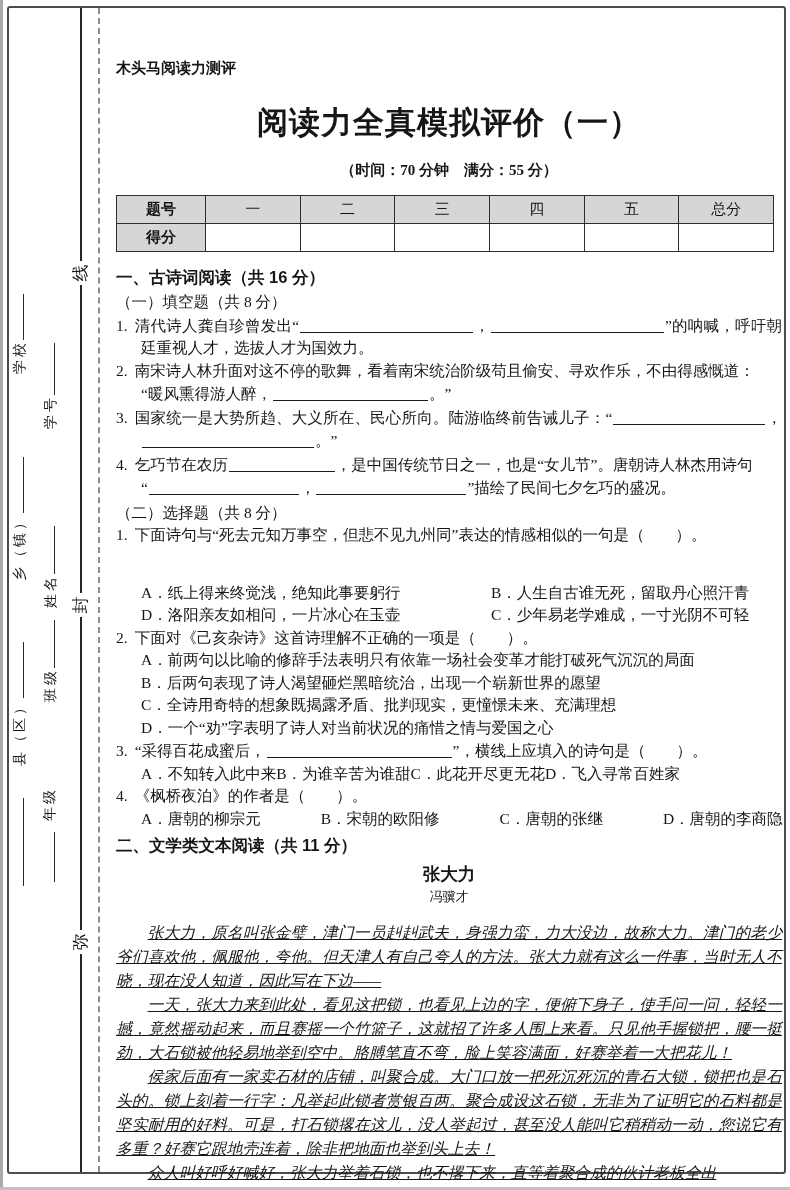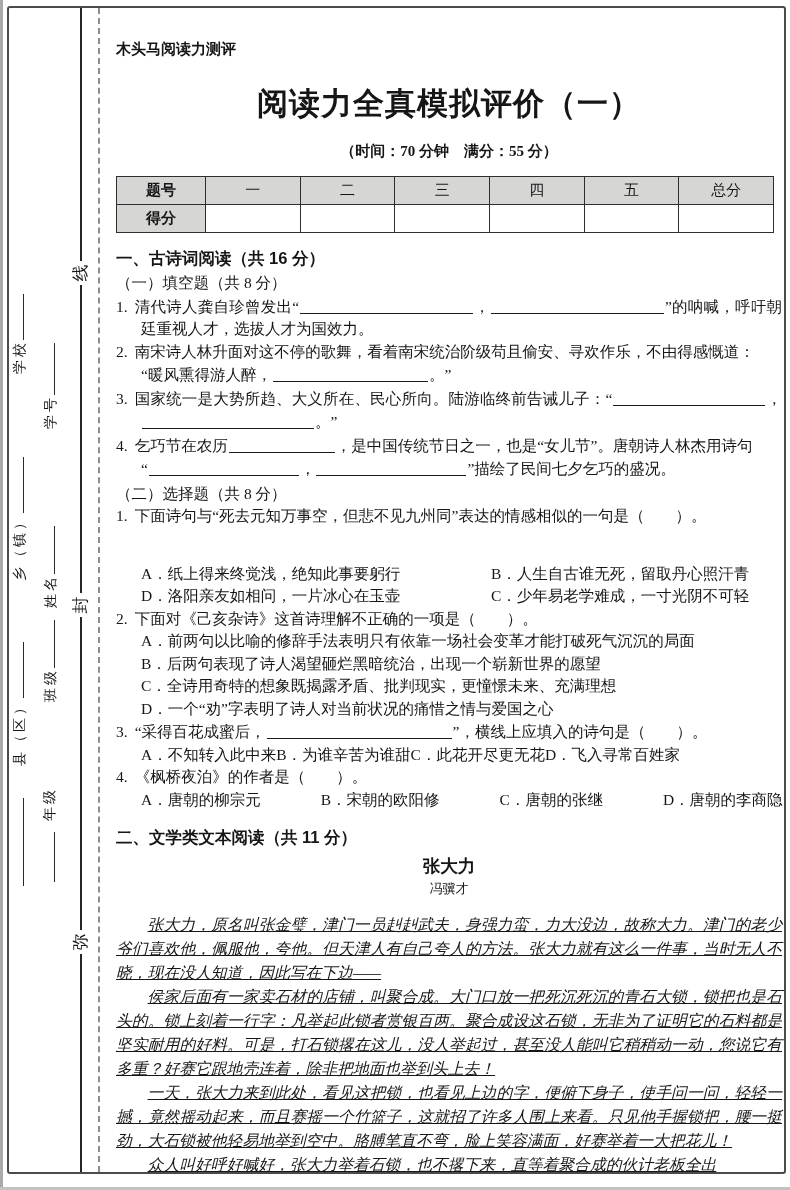--- a/index.html
+++ b/index.html
@@ -14,33 +14,33 @@
   .seal-line{position:absolute;left:80px;top:8px;bottom:18px;width:2px;background:#262626;}
   .seal-dotted{position:absolute;left:98px;top:8px;bottom:18px;width:0;border-left:2px dashed #8d8d8b;}
   .seal-char{position:absolute;left:69px;width:24px;height:24px;line-height:24px;text-align:center;
              font-size:17px;background:#fff;transform:rotate(-90deg);z-index:2;}
   .seal-field{position:absolute;height:18px;line-height:18px;font-size:14px;white-space:nowrap;
               transform:rotate(-90deg);z-index:2;}
   .seal-field .lbl{letter-spacing:3px;}
   .seal-blank{display:inline-block;border-bottom:1.5px solid #2a2a2a;height:13px;vertical-align:baseline;}
 
   
-  .content{position:absolute;left:116px;top:40px;width:666px;}
+  .content{position:absolute;left:116px;top:59px;width:666px;}
   .brand{font-family:"Liberation Sans",sans-serif;font-weight:bold;font-size:15px;}
   .title{margin:24px 0 0 0;text-align:center;font-family:"Liberation Sans",sans-serif;
          font-weight:bold;font-size:31px;letter-spacing:1px;}
   .subtitle{margin-top:17px;text-align:center;font-size:15px;font-weight:600;}
 
   table.score{width:658px;margin-top:15px;border-collapse:collapse;table-layout:fixed;}
   table.score td{border:1.6px solid #2e2e2e;height:25px;text-align:center;font-size:15px;background:#fff;}
   table.score td.hdr{background:#d6d6d4;}
   table.score td.lab{background:#d6d6d4;font-family:"Liberation Sans",sans-serif;font-weight:bold;}
 
   .sec-h{margin-top:15px;font-family:"Liberation Sans",sans-serif;font-weight:bold;font-size:16.5px;}
-  .sec-h2{margin-top:16px;}
+  .sec-h2{margin-top:5px;}
   .sub-h{margin-top:2px;font-size:15.5px;line-height:22.5px;}
 
   .q{font-size:15.5px;line-height:22.5px;text-align:justify;padding-left:25px;text-indent:-25px;margin:0;}
   .qnum{margin-right:7px;}
   .blank{display:inline-block;border-bottom:1.5px solid #1c1c1c;height:16px;margin:0 1px;
          vertical-align:baseline;transform:translateY(2px);}
   .opts2{display:grid;grid-template-columns:350px auto;padding-left:25px;
          font-size:15.5px;line-height:22.5px;margin-top:35px;}
   .opt-line{padding-left:25px;font-size:15.5px;line-height:22.5px;text-align:justify;}
   .optrow{display:flex;padding-left:25px;font-size:15.5px;line-height:22.5px;white-space:nowrap;}
@@ -149,18 +149,18 @@
             <span>D．唐朝的李商隐</span>
           </div>
         </div>
       </div>
 
     <div class="sec-h sec-h2">二、文学类文本阅读（共 11 分）</div>
     <div class="ptitle">张大力</div>
     <div class="pauthor">冯骥才</div>
     <div class="passage">
         <p class="para">张大力，原名叫张金璧，津门一员赳赳武夫，身强力蛮，力大没边，故称大力。津门的老少爷们喜欢他，佩服他，夸他。但天津人有自己夸人的方法。张大力就有这么一件事，当时无人不晓，现在没人知道，因此写在下边——</p>
+        <p class="para">一天，张大力来到此处，看见这把锁，也看见上边的字，便俯下身子，使手问一问，轻轻一撼，竟然摇动起来，而且赛摇一个竹篮子，这就招了许多人围上来看。只见他手握锁把，腰一挺劲，大石锁被他轻易地举到空中。胳膊笔直不弯，脸上笑容满面，好赛举着一大把花儿！</p>
         <p class="para">侯家后面有一家卖石材的店铺，叫聚合成。大门口放一把死沉死沉的青石大锁，锁把也是石头的。锁上刻着一行字：凡举起此锁者赏银百两。聚合成设这石锁，无非为了证明它的石料都是坚实耐用的好料。可是，打石锁撂在这儿，没人举起过，甚至没人能叫它稍稍动一动，您说它有多重？好赛它跟地壳连着，除非把地面也举到头上去！</p>
-        <p class="para">一天，张大力来到此处，看见这把锁，也看见上边的字，便俯下身子，使手问一问，轻轻一撼，竟然摇动起来，而且赛摇一个竹篮子，这就招了许多人围上来看。只见他手握锁把，腰一挺劲，大石锁被他轻易地举到空中。胳膊笔直不弯，脸上笑容满面，好赛举着一大把花儿！</p>
         <p class="para">众人叫好呼好喊好，张大力举着石锁，也不撂下来，直等着聚合成的伙计老板全出</p>
       </div>
   </div>
 </div>
 
 </body></html>

